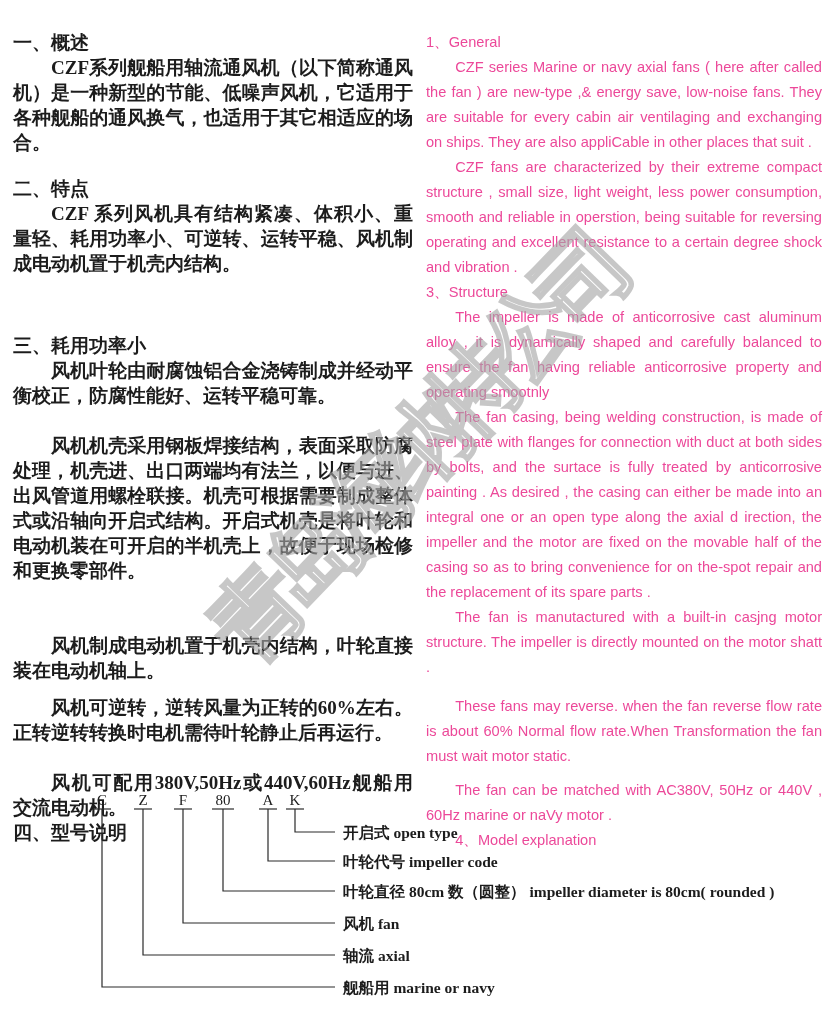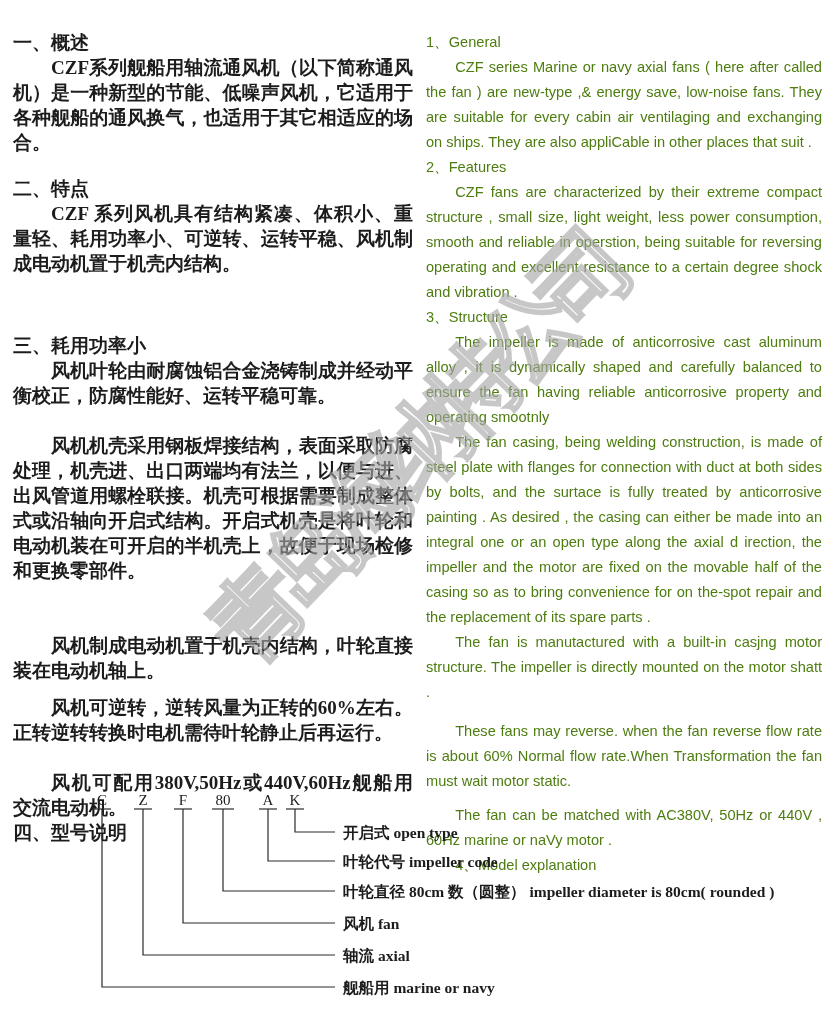--- a/index.html
+++ b/index.html
@@ -28,21 +28,21 @@
   .m-p6 { margin-top:12px; }
   .m-p7 { margin-top:25px; }
 
   
   .col-right {
     position:absolute; left:426px; top:30px; width:396px;
     font-family:"Liberation Sans", sans-serif;
     font-weight:400;
     font-size:14.6px; line-height:25px;
     text-align:justify;
-    color:#4d7c0f;
+    color:#ec4899;
   }
   .col-right p.en-body { text-indent:2em; }
   .m-r6 { margin-top:14px; }
   .m-r7 { margin-top:9px; }
   .en-heading.indent { text-indent:2em; }
 
   
   .watermark {
     position:absolute;
     left:218px; top:588px;
@@ -89,21 +89,20 @@
     <p class="zh-body m-p4">风机机壳采用钢板焊接结构，表面采取防腐处理，机壳进、出口两端均有法兰，以便与进、出风管道用螺栓联接。机壳可根据需要制成整体式或沿轴向开启式结构。开启式机壳是将叶轮和电动机装在可开启的半机壳上，故便于现场检修和更换零部件。</p>
     <p class="zh-body m-p5">风机制成电动机置于机壳内结构，叶轮直接装在电动机轴上。</p>
     <p class="zh-body m-p6">风机可逆转，逆转风量为正转的60%左右。正转逆转转换时电机需待叶轮静止后再运行。</p>
     <p class="zh-body m-p7">风机可配用380V,50Hz或440V,60Hz舰船用交流电动机。</p>
     <p class="zh-heading">四、型号说明</p>
   </div>
 
   <div class="col-right">
     <p class="en-heading">1、General</p>
     <p class="en-body">CZF series Marine or navy axial fans ( here after called the fan ) are new-type ,&amp; energy save, low-noise fans. They are suitable for every cabin air ventilaging and exchanging on ships. They are also appliCable in other places that suit .</p>
-    <p class="en-heading">2、Features</p>
     <p class="en-body">CZF fans are characterized by their extreme compact structure , small  size, light weight, less power consumption, smooth and reliable in operstion, being suitable for reversing operating and excellent resistance to a certain degree shock and vibration .</p>
     <p class="en-heading">3、Structure</p>
     <p class="en-body">The impeller is made of anticorrosive cast aluminum alloy , it is dynamically shaped and carefully balanced to ensure the fan having reliable anticorrosive property and operating smootnly</p>
     <p class="en-body">The fan casing, being welding construction, is made of steel plate with flanges for connection with duct at both sides by bolts, and the surtace is fully treated by anticorrosive painting . As desired , the casing can either be made into an integral one or an open type along the axial d irection, the impeller and the motor are fixed on the movable half of the casing so as to bring convenience for on the-spot repair and the replacement of its spare parts .</p>
     <p class="en-body">The fan is manutactured with a built-in casjng motor structure. The impeller is directly mounted on the motor shatt .</p>
     <p class="en-body m-r6">These fans may reverse. when the fan reverse flow rate is about 60% Normal flow rate.When Transformation the fan must wait motor static.</p>
     <p class="en-body m-r7">The fan can be matched with AC380V, 50Hz or 440V , 60Hz marine or naVy motor .</p>
     <p class="en-heading indent">4、Model explanation</p>
   </div>
 

